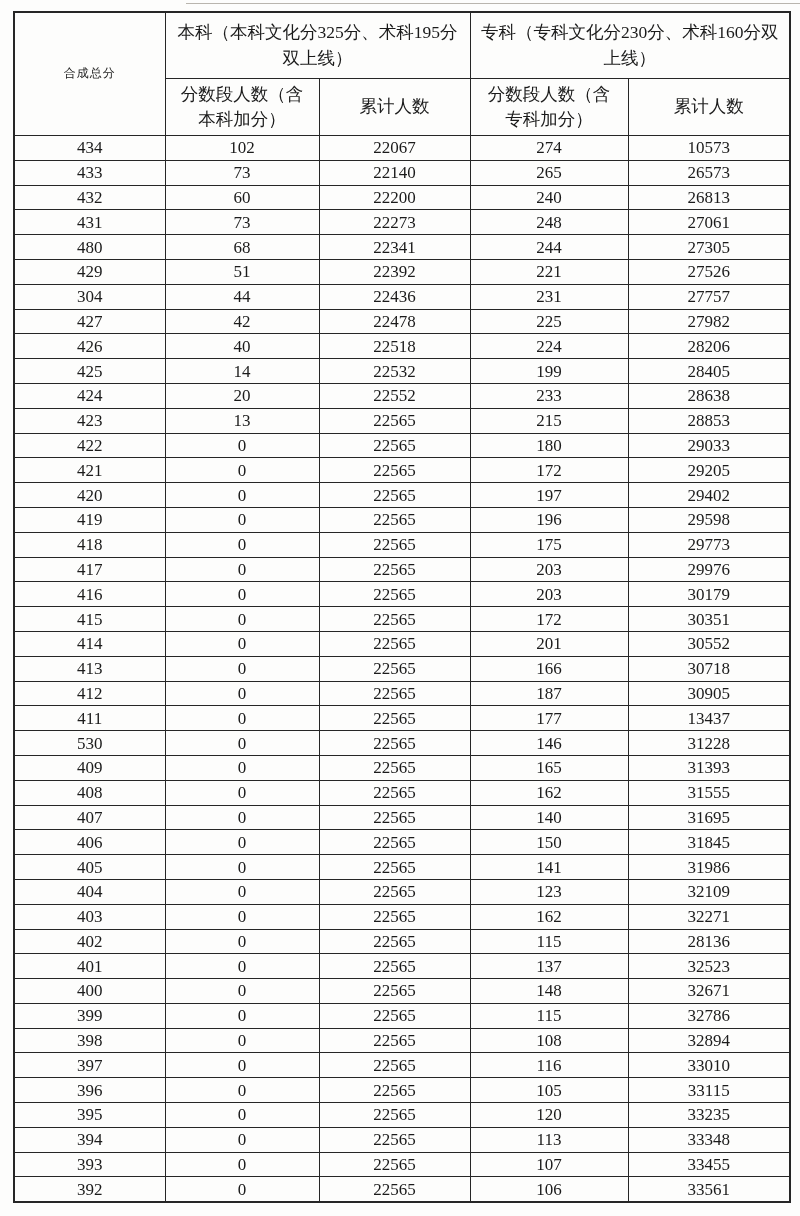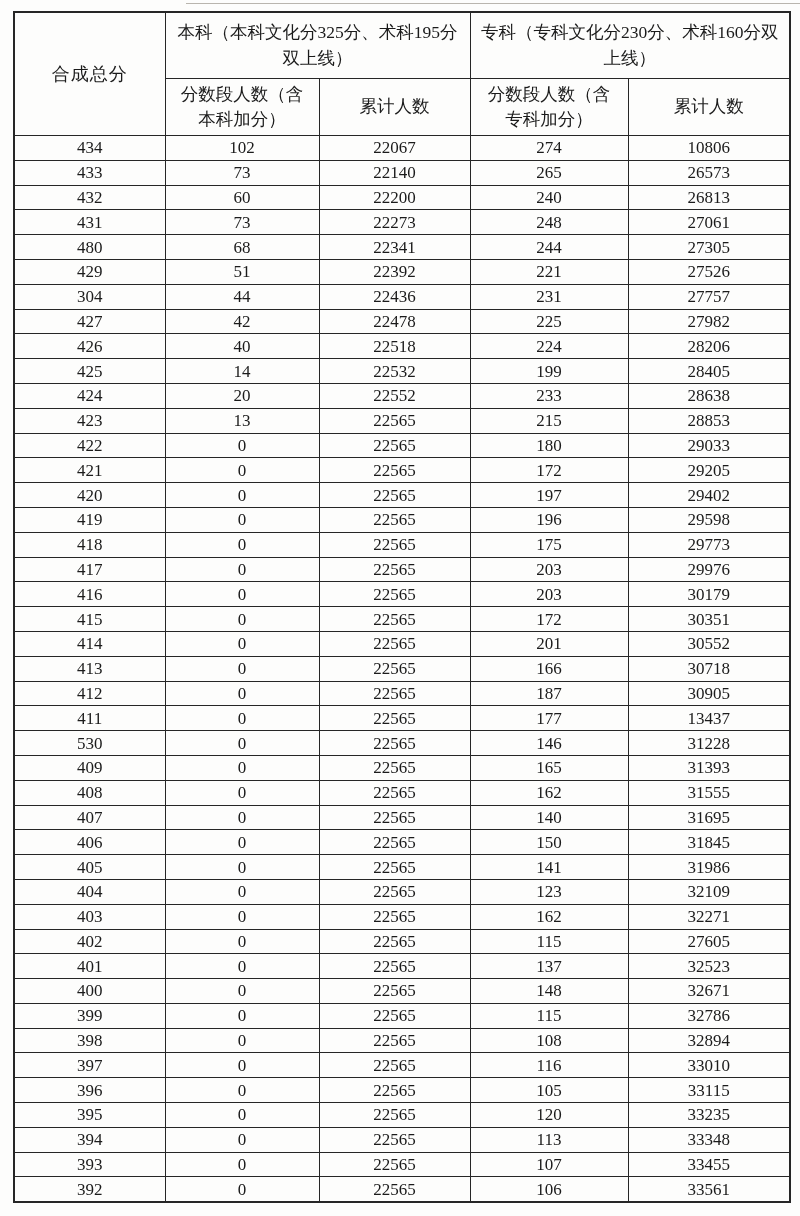--- a/index.html
+++ b/index.html
@@ -50,21 +50,21 @@
   thead th { line-height: 1.45; }
   th.group-header {
     height: 61px;
     padding: 2px 6px;
   }
   th.sub-header {
     height: 52px;
     padding: 2px 11px;
   }
   th.score-col-header {
-    font-size: 18px;
+    font-size: 12px;
     letter-spacing: 1px;
   }
   tbody td {
     height: 23.8px;
     font-size: 17px;
     line-height: 1;
   }
   col.c-score   { width: 151px; }
   col.c-bcount  { width: 154px; }
   col.c-bcum    { width: 151px; }
@@ -97,21 +97,21 @@
         <th class="sub-header">分数段人数（含专科加分）</th>
         <th class="sub-header">累计人数</th>
       </tr>
     </thead>
     <tbody id="score-body">
         <tr>
           <td>434</td>
           <td>102</td>
           <td>22067</td>
           <td>274</td>
-          <td>10806</td>
+          <td>10573</td>
         </tr>
         <tr>
           <td>433</td>
           <td>73</td>
           <td>22140</td>
           <td>265</td>
           <td>26573</td>
         </tr>
         <tr>
           <td>432</td>
@@ -321,21 +321,21 @@
           <td>0</td>
           <td>22565</td>
           <td>162</td>
           <td>32271</td>
         </tr>
         <tr>
           <td>402</td>
           <td>0</td>
           <td>22565</td>
           <td>115</td>
-          <td>27605</td>
+          <td>28136</td>
         </tr>
         <tr>
           <td>401</td>
           <td>0</td>
           <td>22565</td>
           <td>137</td>
           <td>32523</td>
         </tr>
         <tr>
           <td>400</td>

